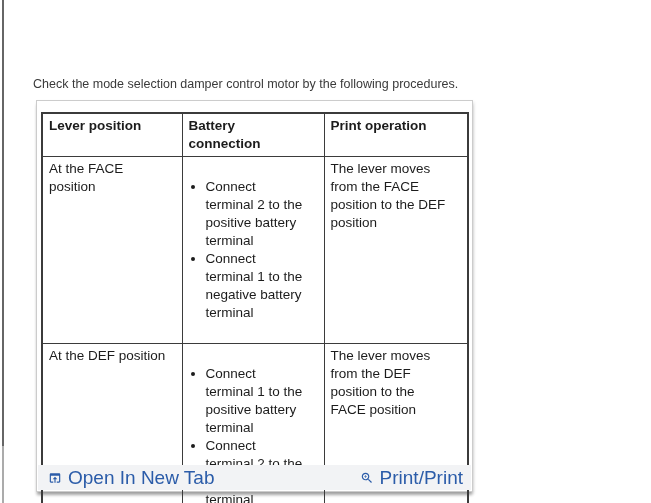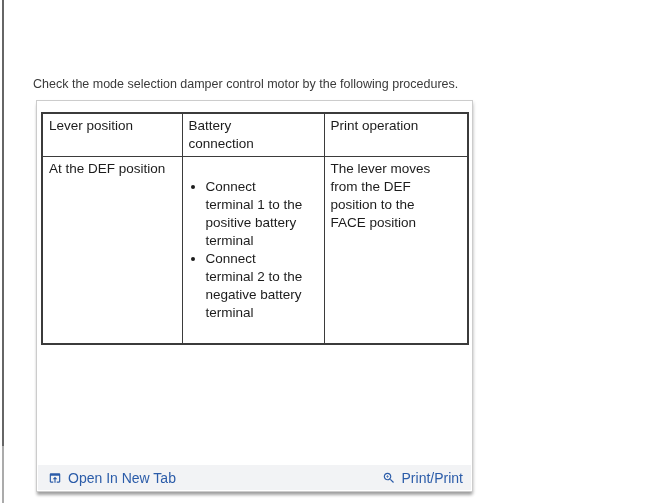--- a/index.html
+++ b/index.html
@@ -45,40 +45,40 @@
     border: 1px solid #3b3b3b;
     vertical-align: top;
     text-align: left;
     font-size: 13.5px;
     line-height: 18px;
     color: #1c1c1c;
     padding: 3px 5px 3px 6px;
     white-space: pre-line;
     overflow: hidden;
   }
-  table.procedure th { font-weight: normal; margin-top: 20px; }
+  table.procedure th { font-weight: bold; margin-top: 20px; }
   .col-1 { width: 140px; }
   .col-2 { width: 142px; }
   .col-3 { width: 144px; }
   td ul { margin: 0; padding-left: 17px; white-space: normal; }
   td ul li { white-space: pre-line; }
   .footer-bar {
     position: absolute; left: 1px; right: 1px; bottom: 1px;
     height: 25px;
     background: #f2f3f5;
     display: flex;
     align-items: center;
     justify-content: space-between;
     padding: 0 8px 0 10px;
   }
   .footer-link {
     display: inline-flex;
     align-items: center;
     gap: 6px;
-    font-size: 14px;
+    font-size: 19px;
     color: #2b5ca9;
     text-decoration: none;
     cursor: pointer;
   }
   .footer-link svg { display: block; fill: #2b5ca9; }
 </style>
 </head>
 <body>
 
 <div class="edge-line-top"></div>
@@ -96,20 +96,40 @@
       </colgroup>
       <thead>
         <tr>
           <th>Lever position</th>
           <th>Battery
 connection</th>
           <th>Print operation</th>
         </tr>
       </thead>
       <tbody>
+        <tr>
+          <td>At the FACE
+position</td>
+          <td>
+            <ul>
+              <li>Connect
+terminal 2 to the
+positive battery
+terminal</li>
+              <li>Connect
+terminal 1 to the
+negative battery
+terminal</li>
+            </ul>
+          </td>
+          <td>The lever moves
+from the FACE
+position to the DEF
+position</td>
+        </tr>
         <tr>
           <td>At the DEF position</td>
           <td>
             <ul>
               <li>Connect
 terminal 1 to the
 positive battery
 terminal</li>
               <li>Connect
 terminal 2 to the

